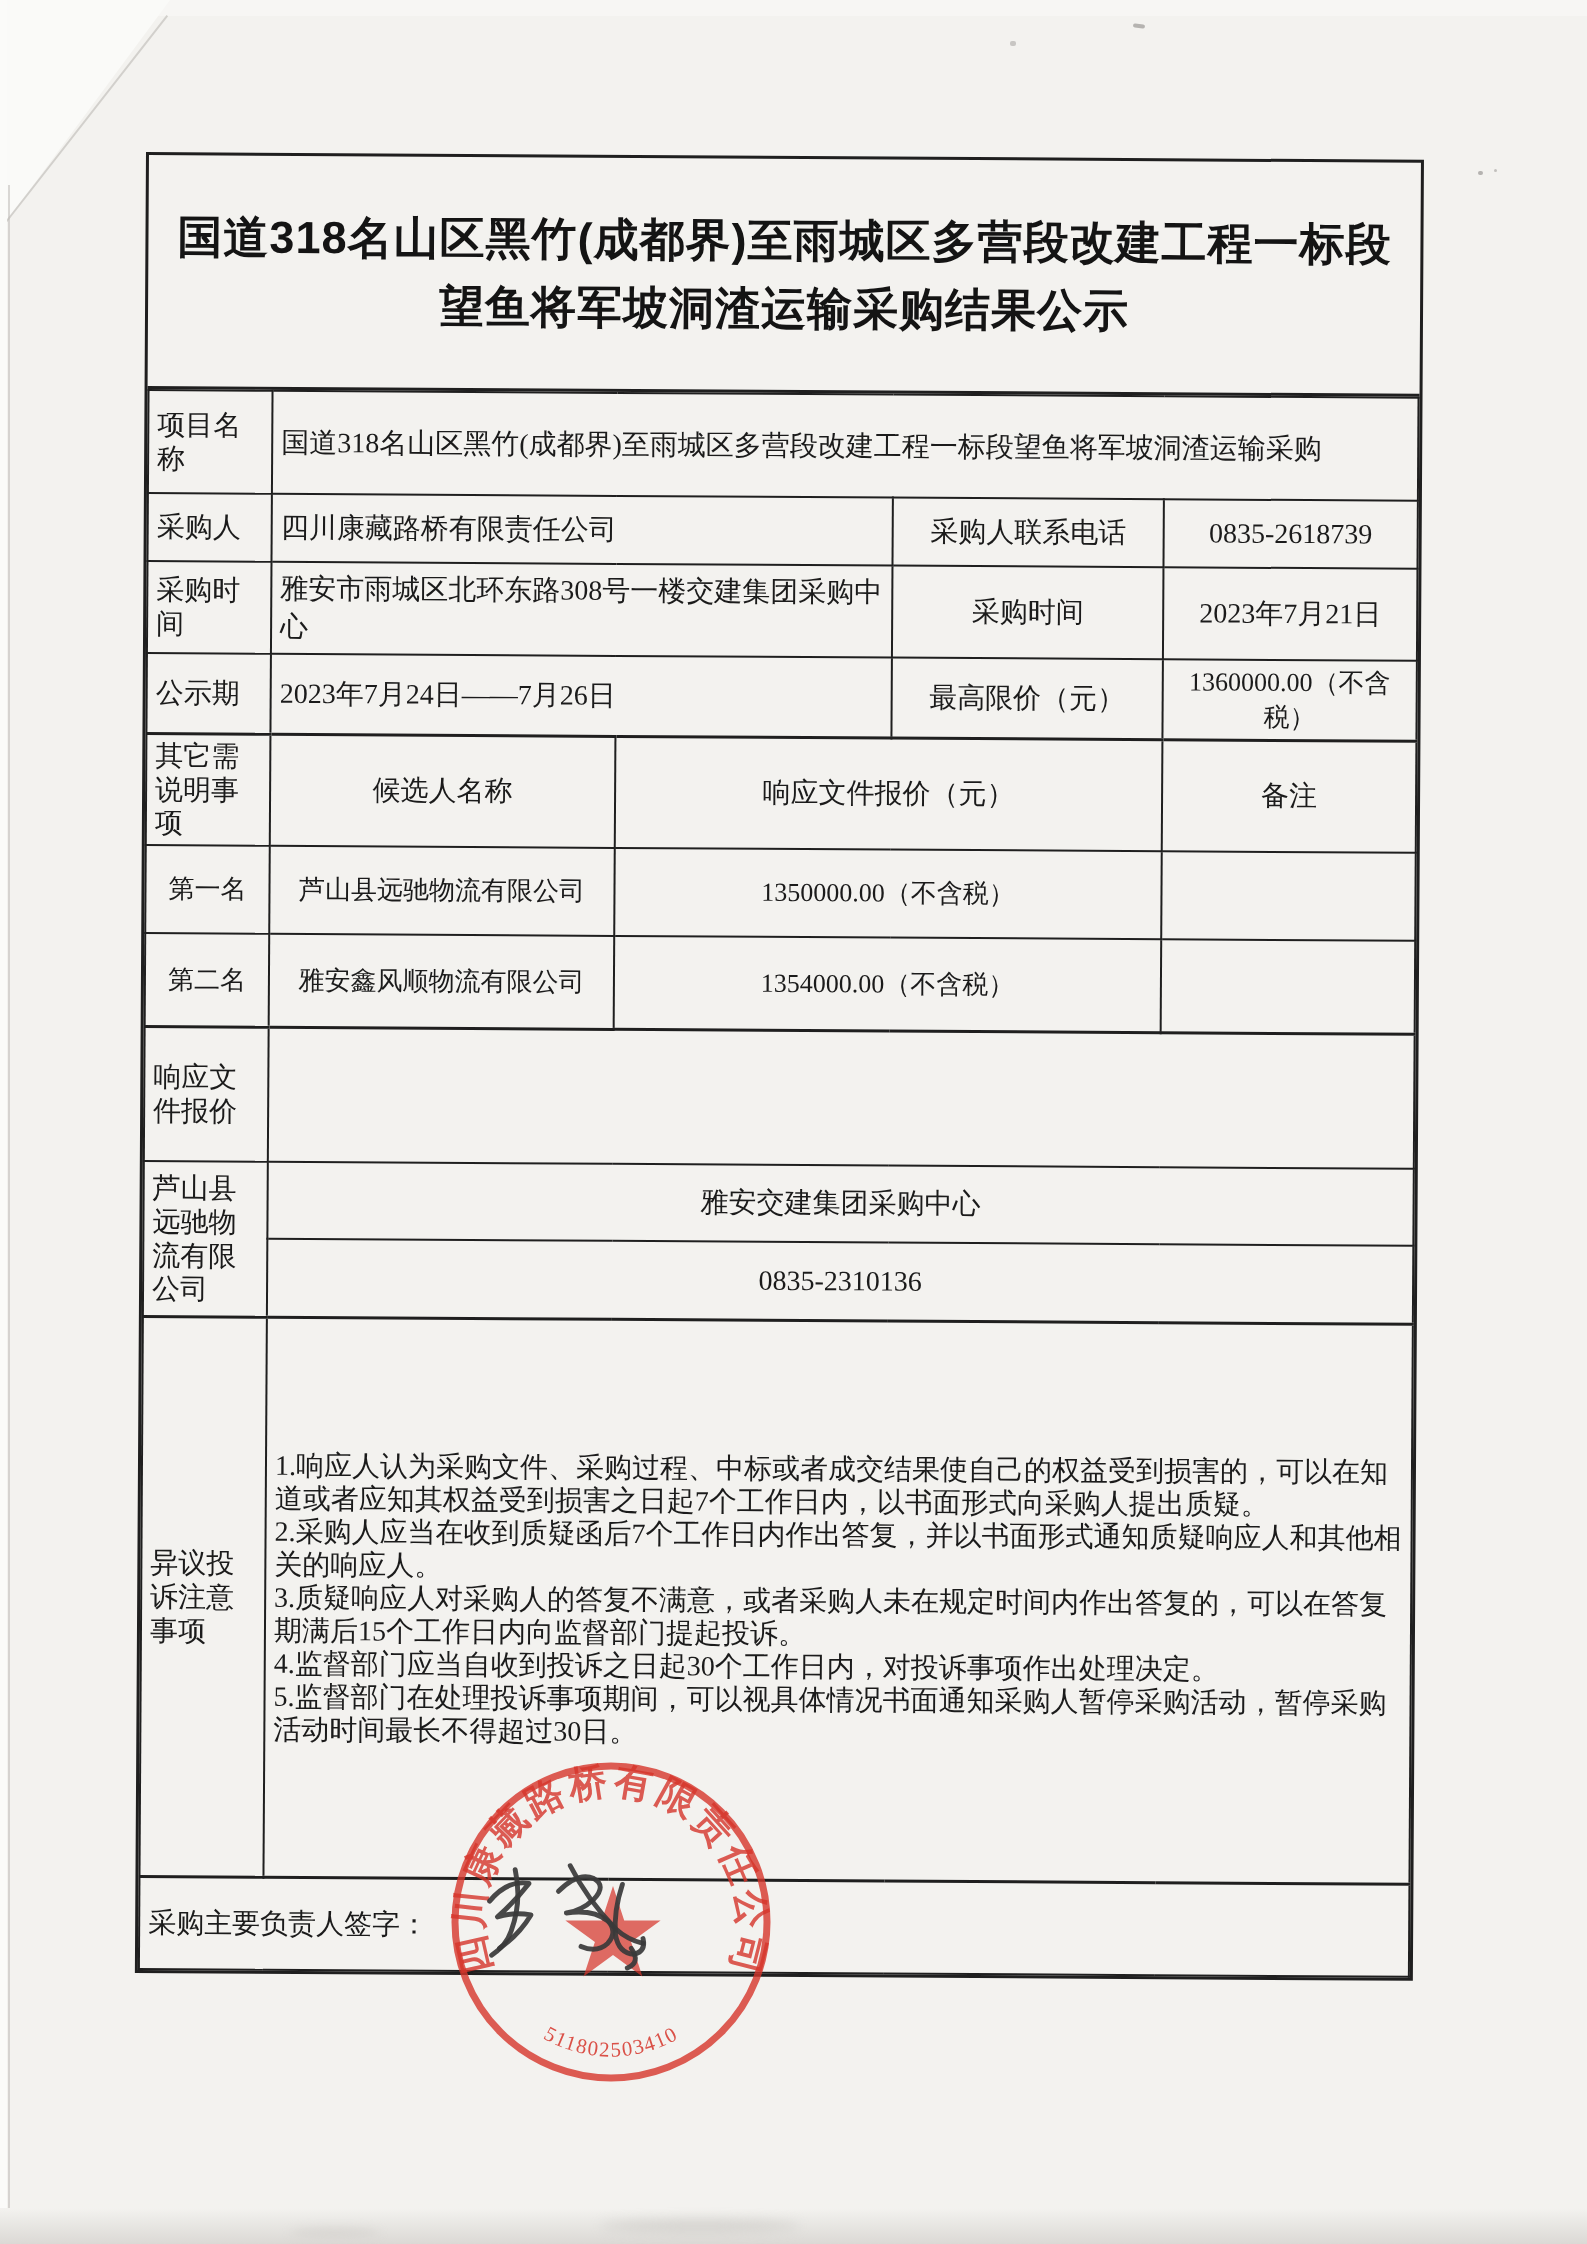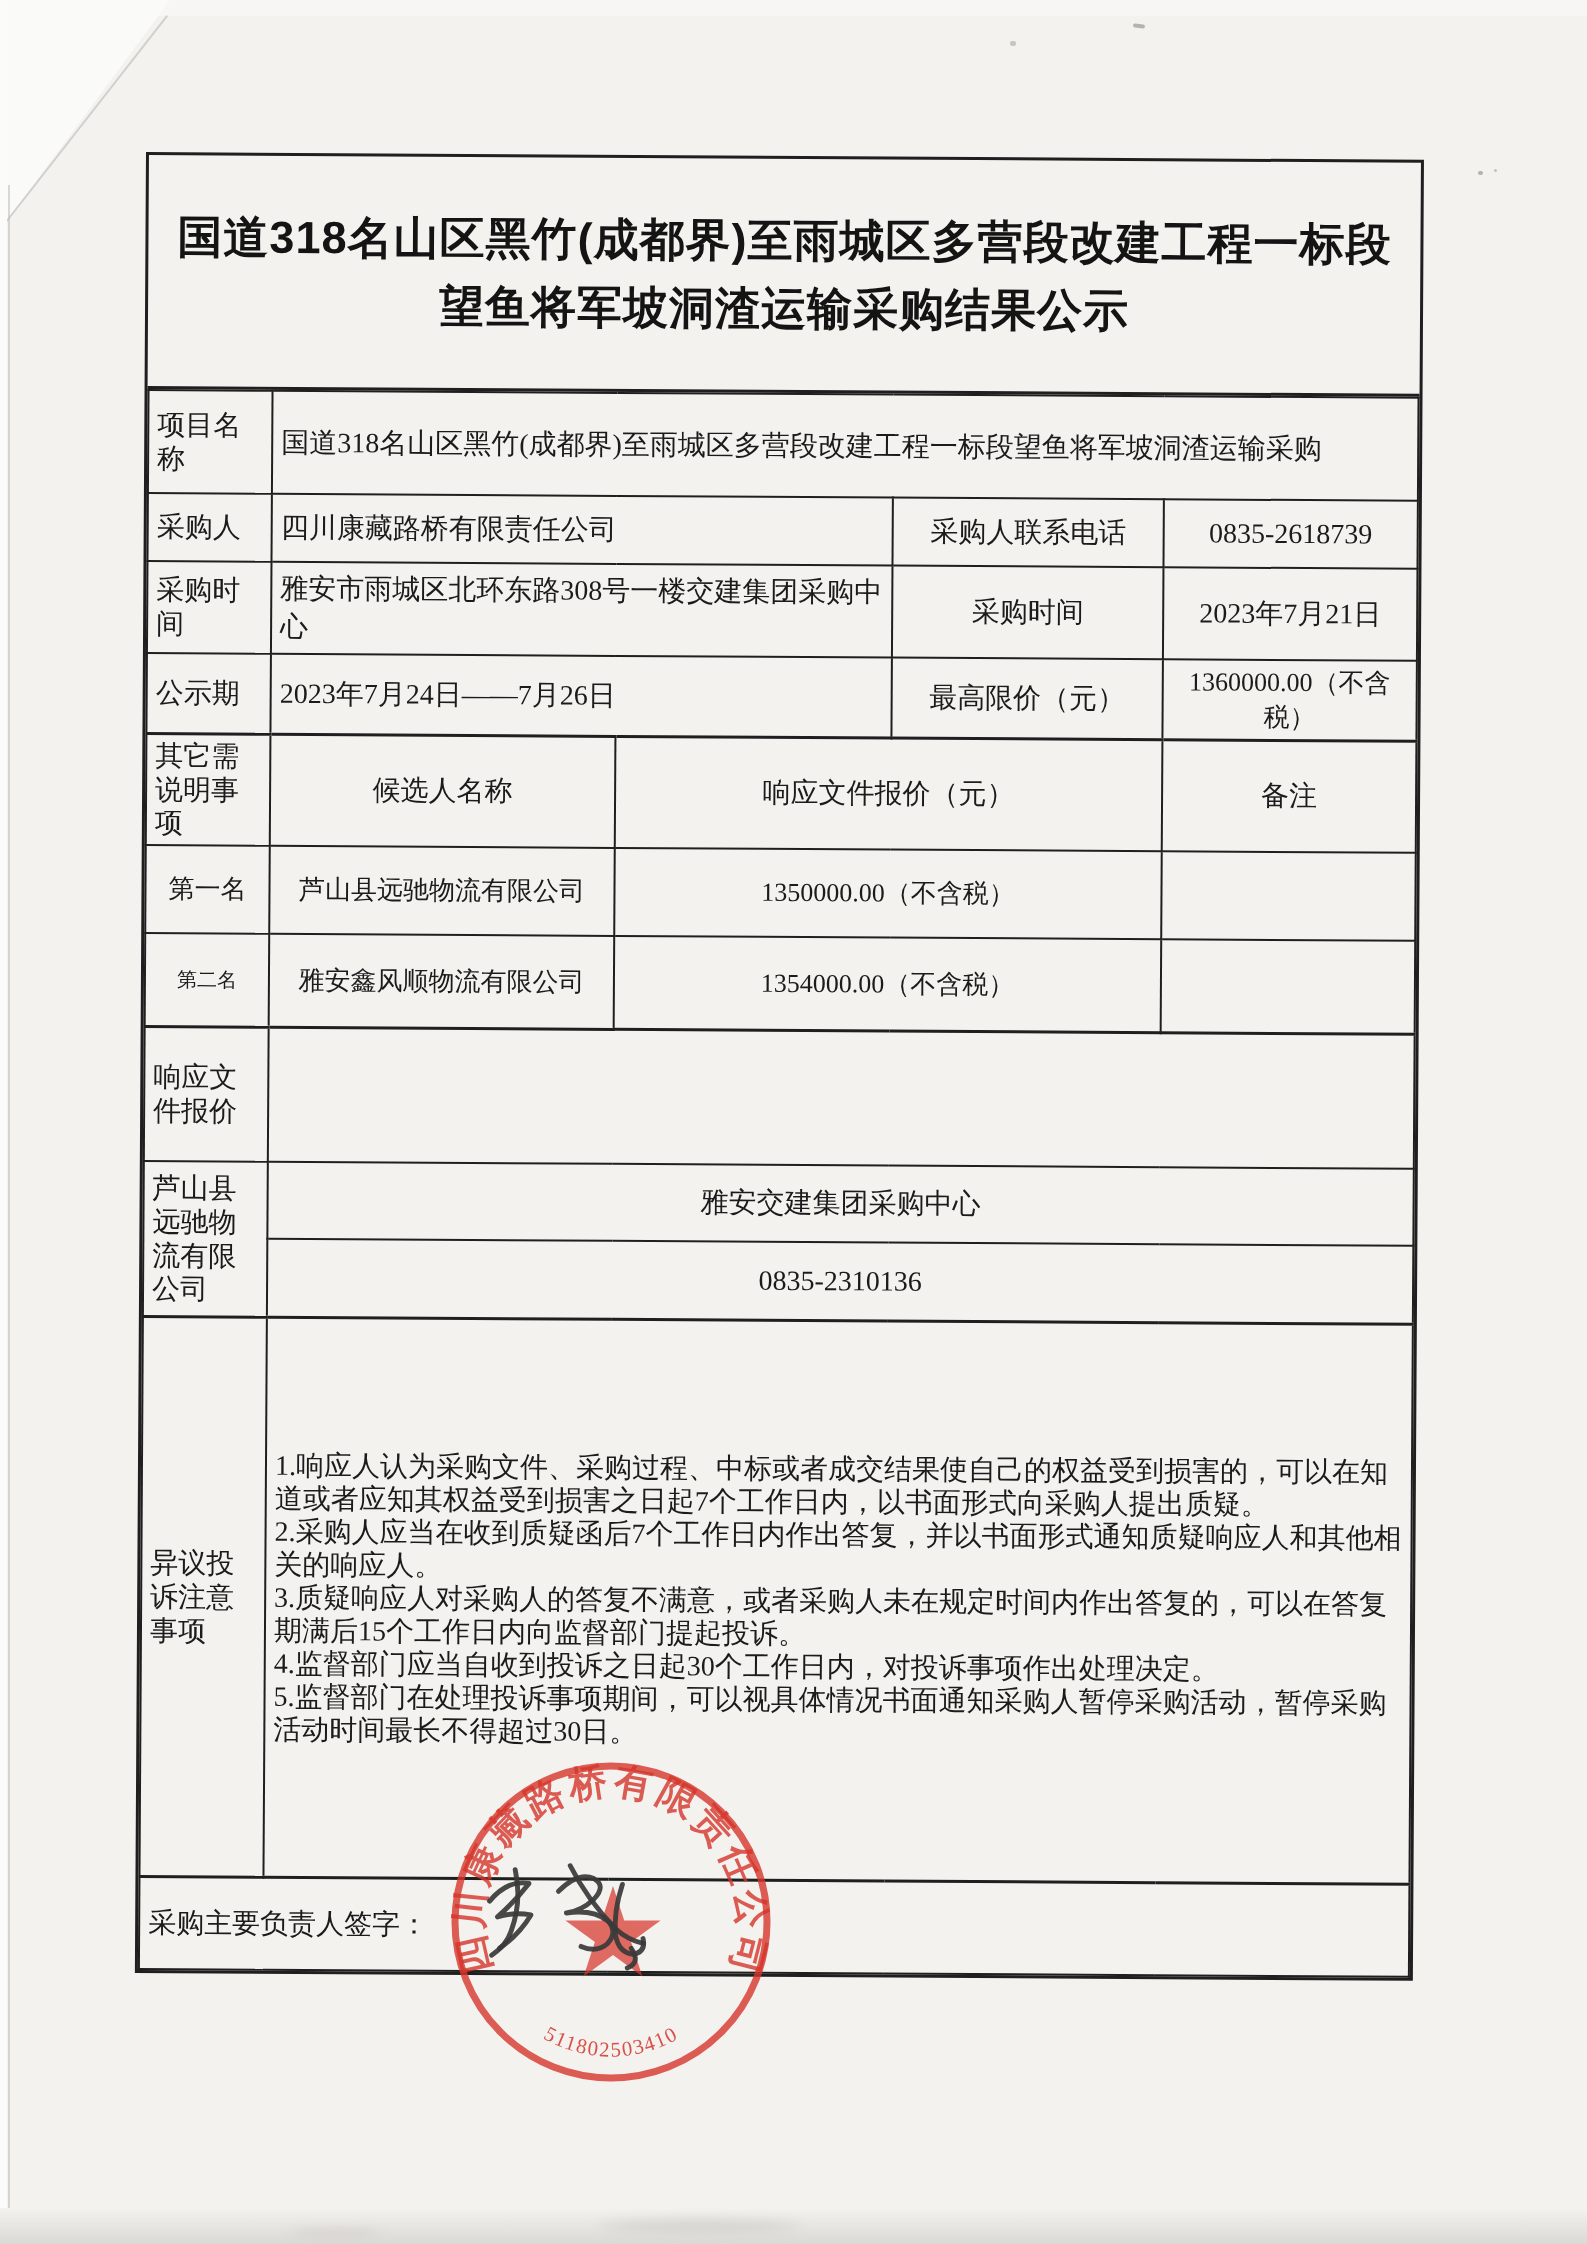--- a/index.html
+++ b/index.html
@@ -139,21 +139,21 @@
       </tr>
 
       <tr style="height:88px">
         <td class="ctr" style="font-size:26px">第一名</td>
         <td class="ctr" style="font-size:26px">芦山县远驰物流有限公司</td>
         <td class="ctr" colspan="2" style="font-size:26px">1350000.00（不含税）</td>
         <td></td>
       </tr>
 
       <tr style="height:94px">
-        <td class="ctr" style="font-size:20px">第二名</td>
+        <td class="ctr" style="font-size:26px">第二名</td>
         <td class="ctr" style="font-size:26px">雅安鑫风顺物流有限公司</td>
         <td class="ctr" colspan="2" style="font-size:26px">1354000.00（不含税）</td>
         <td></td>
       </tr>
 
       <tr style="height:134px" class="thick">
         <td class="lbl">响应文件报价</td>
         <td colspan="4"></td>
       </tr>
 

